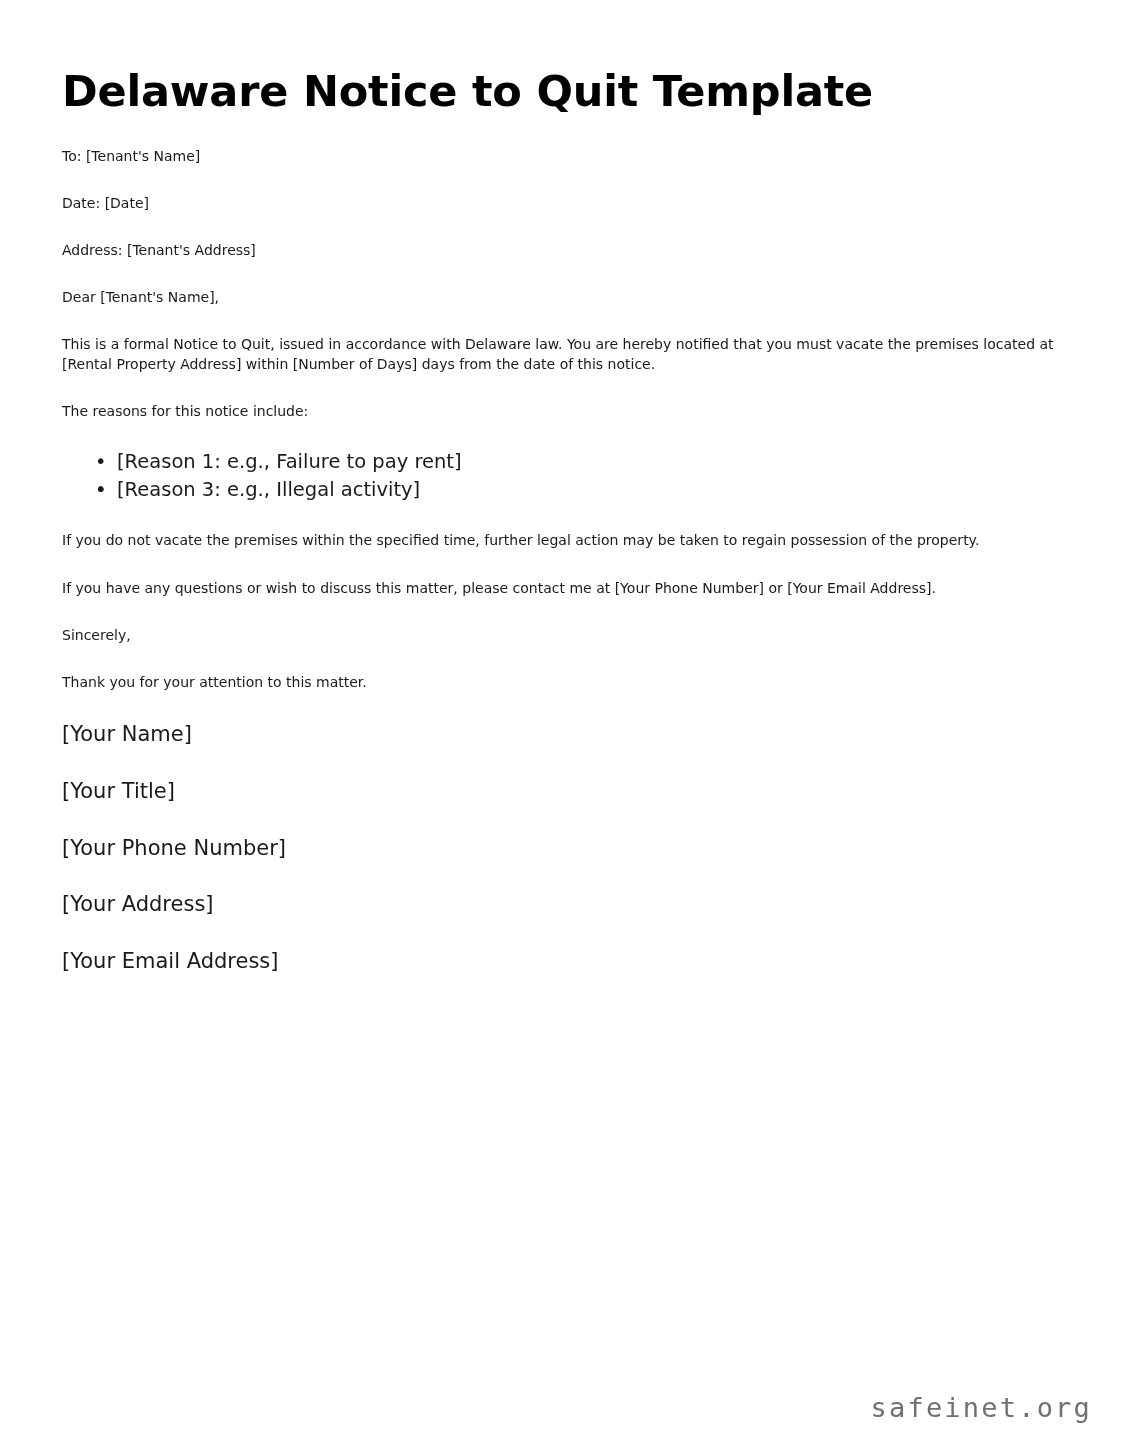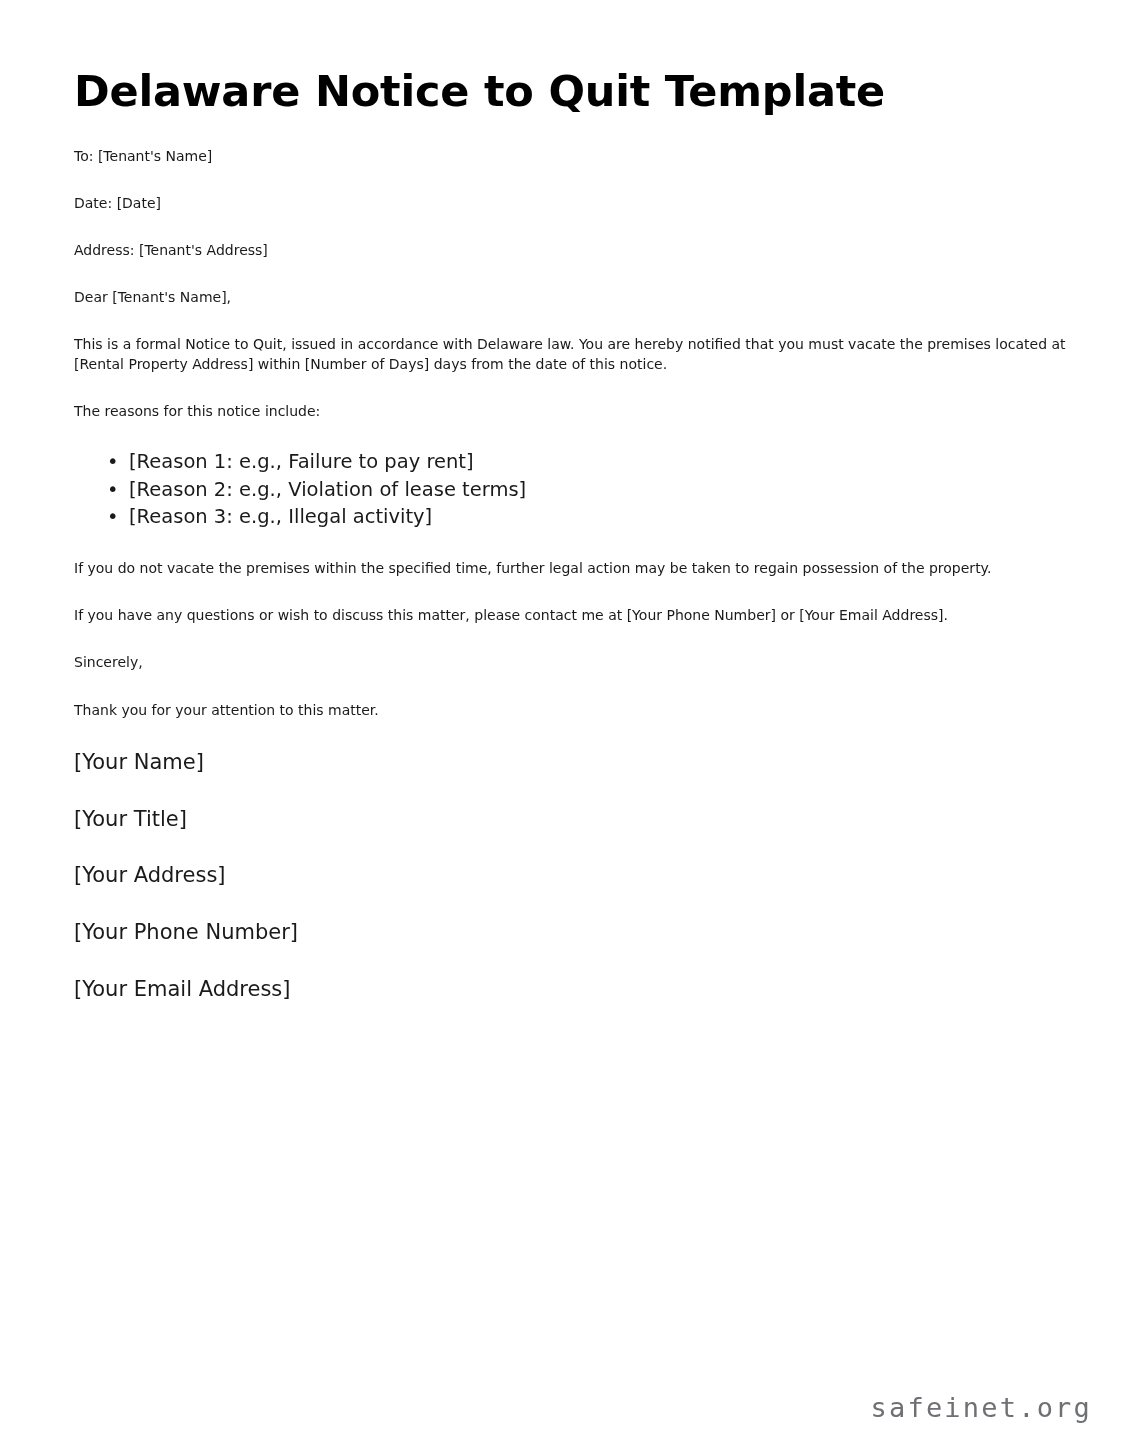--- a/index.html
+++ b/index.html
@@ -12,21 +12,21 @@
     width: 1124px;
     height: 1455px;
     background: #ffffff;
     overflow: hidden;
     font-family: "DejaVu Sans", sans-serif;
     color: #111111;
     box-sizing: border-box;
   }
   .doc-body {
     position: absolute;
-    left: 74px;
+    left: 62px;
     top: 66px;
     width: 998px;
   }
   .doc-title {
     font-family: "DejaVu Sans", sans-serif;
     font-size: 43px;
     font-weight: bold;
     line-height: 1.18;
     letter-spacing: -0.2px;
     color: #000000;
@@ -96,37 +96,36 @@
 
     <p class="para">The reasons for this notice include:</p>
 
     <ul class="reason-list">
       <li class="reason-item">
         <span class="bullet">•</span>
         <span>[Reason 1: e.g., Failure to pay rent]</span>
       </li>
       <li class="reason-item">
         <span class="bullet">•</span>
-        <span>[Reason 2: e.g., Violation of lease terms]</span>
       </li>
       <li class="reason-item">
         <span class="bullet">•</span>
         <span>[Reason 3: e.g., Illegal activity]</span>
       </li>
     </ul>
 
     <p class="para">If you do not vacate the premises within the specified time, further legal action may be taken to regain possession of the property.</p>
     <p class="para">If you have any questions or wish to discuss this matter, please contact me at [Your Phone Number] or [Your Email Address].</p>
     <p class="para">Sincerely,</p>
 
     <p class="para">Thank you for your attention to this matter.</p>
 
     <p class="sig-line">[Your Name]</p>
     <p class="sig-line">[Your Title]</p>
+    <p class="sig-line">[Your Phone Number]</p>
     <p class="sig-line">[Your Address]</p>
-    <p class="sig-line">[Your Phone Number]</p>
     <p class="sig-line">[Your Email Address]</p>
 
   </div>
 
   <div class="watermark">safeinet.org</div>
 
 </div>
 
 </body></html>

